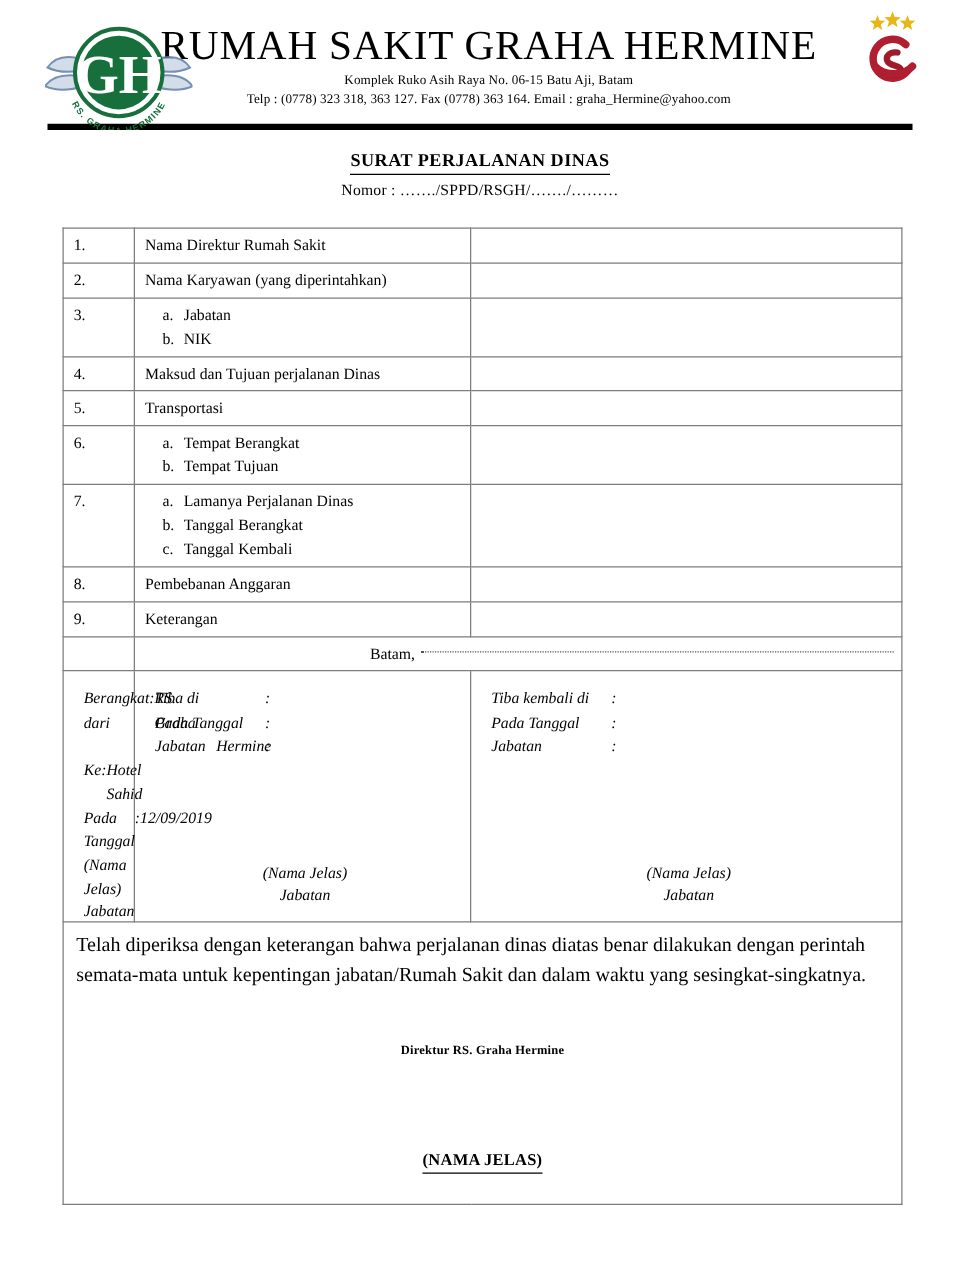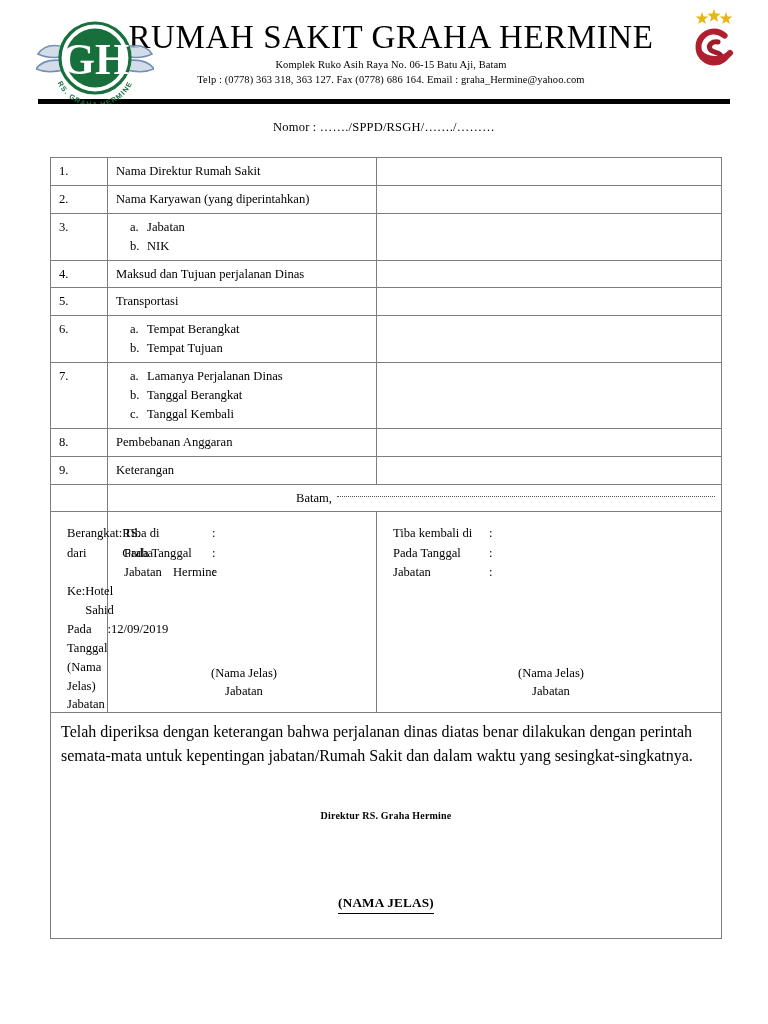--- a/index.html
+++ b/index.html
@@ -146,20 +146,21 @@
     margin-left: 5px;
     position: relative;
     top: -3px;
     height: 10px;
   }
 
   
   .sig-row td {
     padding: 0;
     vertical-align: top;
+    font-style: italic;
   }
   .sigcol {
     height: 192px;
     box-sizing: border-box;
     padding: 8px 6px 6px 8px;
     display: flex;
     flex-direction: column;
   }
   .kv {
     font-size: 12.6px;
@@ -264,27 +265,28 @@
         </g>
         <circle cx="32" cy="39" r="15.5" fill="none" stroke="#b01f30" stroke-width="6" stroke-linecap="round" stroke-dasharray="74 24" transform="rotate(38 32 39)"></circle>
         <path d="M36 34 C 30 33, 26 37, 28 41 C 30 45, 38 44, 39 48 C 40 52, 33 53, 29 51" fill="none" stroke="#9e1b2b" stroke-width="5" stroke-linecap="round"></path>
         <path d="M18 45 C 24 52, 40 54, 48 45" fill="none" stroke="#b01f30" stroke-width="6" stroke-linecap="round"></path>
       </svg>
     </div>
 
     <div class="lh-text">
       <div class="hosp-name">RUMAH SAKIT GRAHA HERMINE</div>
       <div class="hosp-addr">Komplek Ruko Asih Raya No. 06-15 Batu Aji, Batam</div>
-      <div class="hosp-addr">Telp : (0778) 363 318, 363 127. Fax (0778) 686 164. Email : graha_Hermine@yahoo.com</div>
+      <div class="hosp-addr">Telp : (0778) 323 318, 363 127. Fax (0778) 363 164. Email : graha_Hermine@yahoo.com</div>
     </div>
   </div>
 
   <div class="rule"></div>
 
   <div class="doc-title-wrap">
+    <div class="doc-title">SURAT PERJALANAN DINAS</div>
     <div class="doc-nomor">Nomor : ……./SPPD/RSGH/……./………</div>
   </div>
 
   <div class="form-wrap">
     <table class="form">
       <tbody id="form-body">
           <tr>
             <td class="col-no">1.</td>
             <td class="col-label">Nama Direktur Rumah Sakit</td>
             <td class="col-fill"></td>

